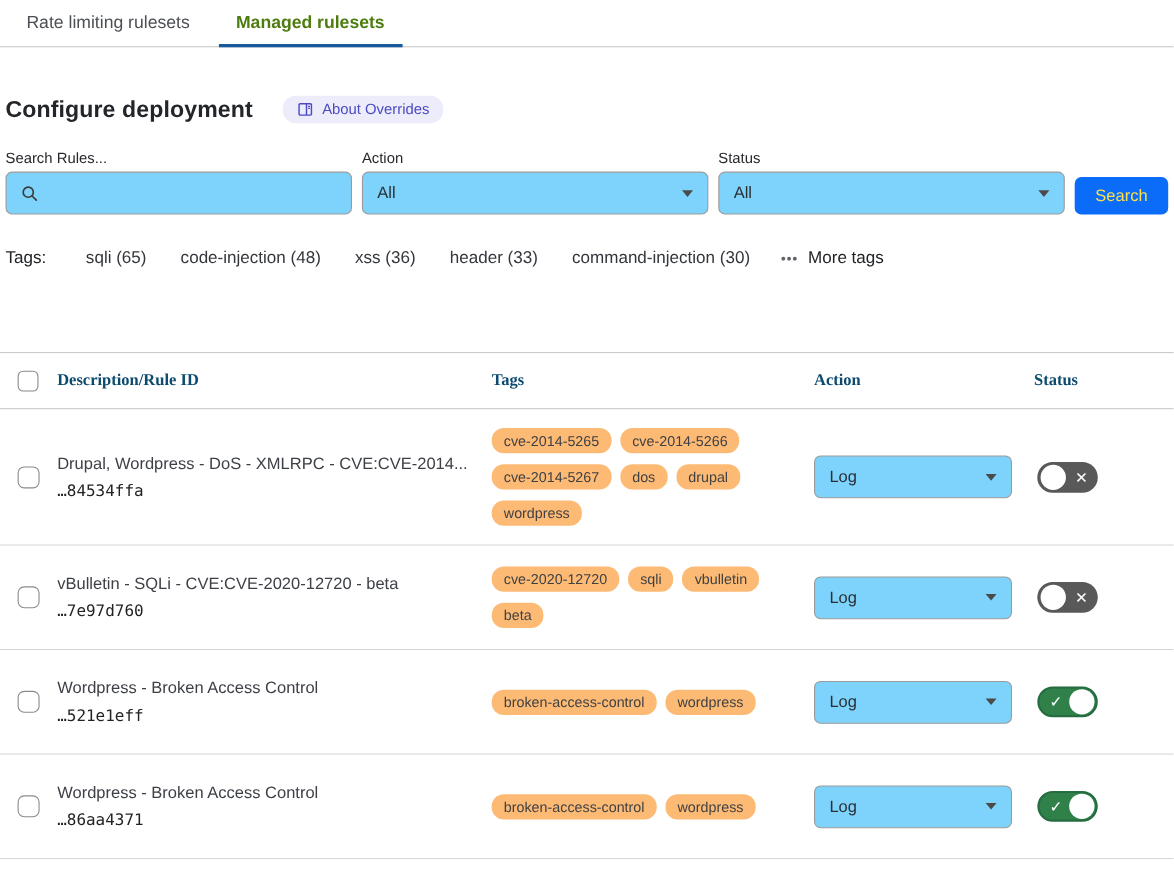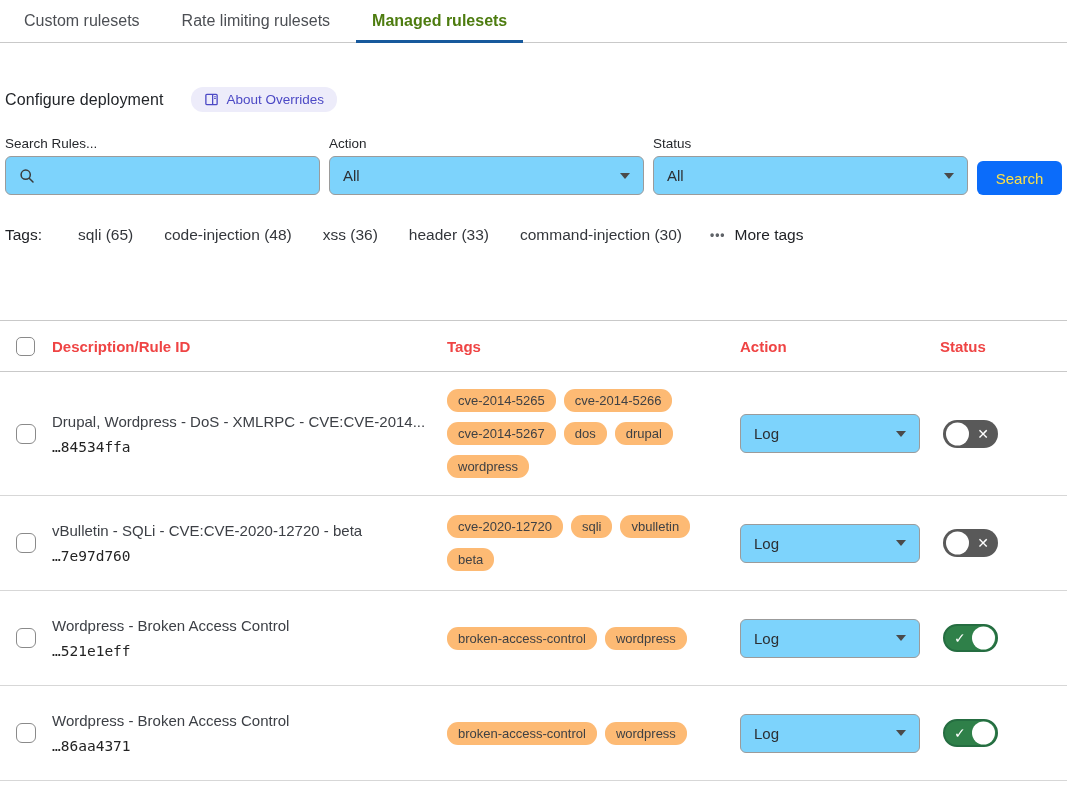--- a/index.html
+++ b/index.html
@@ -39,22 +39,22 @@
 
   
   .content { padding: 0 5px; }
 
   .heading-row {
     margin-top: 44px;
     display: flex;
     align-items: center;
   }
   .page-title {
-    font-size: 16px;
-    font-weight: normal;
+    font-size: 21px;
+    font-weight: bold;
     color: #222529;
     letter-spacing: 0.1px;
   }
   .about-badge {
     display: inline-flex;
     align-items: center;
     gap: 8px;
     background: #edecfa;
     color: #4c49c5;
     font-size: 13.5px;
@@ -159,21 +159,22 @@
   .tgrid {
     display: grid;
     grid-template-columns: 52px 395px 293px 200px 1fr;
     align-items: center;
   }
   .thead {
     height: 51px;
     border-bottom: 1px solid #c9c9c9;
     font-size: 15px;
     font-weight: bold;
-    color: #ef4444;
+    color: #0c4a6e;
+    font-family: Liberation Serif, serif;
   }
   .cell-check { padding-left: 16px; }
   .checkbox {
     display: block;
     width: 20px; height: 20px;
     border: 1px solid #8a8a8a;
     border-radius: 6px;
     background: #fff;
     cursor: pointer;
   }
@@ -246,23 +247,20 @@
     background: #2f8049;
     border: 2px solid #256d41;
   }
   .toggle.on .knob { right: 1px; }
   .toggle.on .glyph { left: 9px; }
 </style>
 </head>
 <body>
 
 <div class="tabbar">
-    <div class="tab">
-    <span class="tab-label">Custom rulesets</span>
-  </div>
     <div class="tab">
     <span class="tab-label">Rate limiting rulesets</span>
   </div>
     <div class="tab active">
     <span class="tab-label">Managed rulesets</span>
   </div>
   </div>
 
 <div class="content">
 

